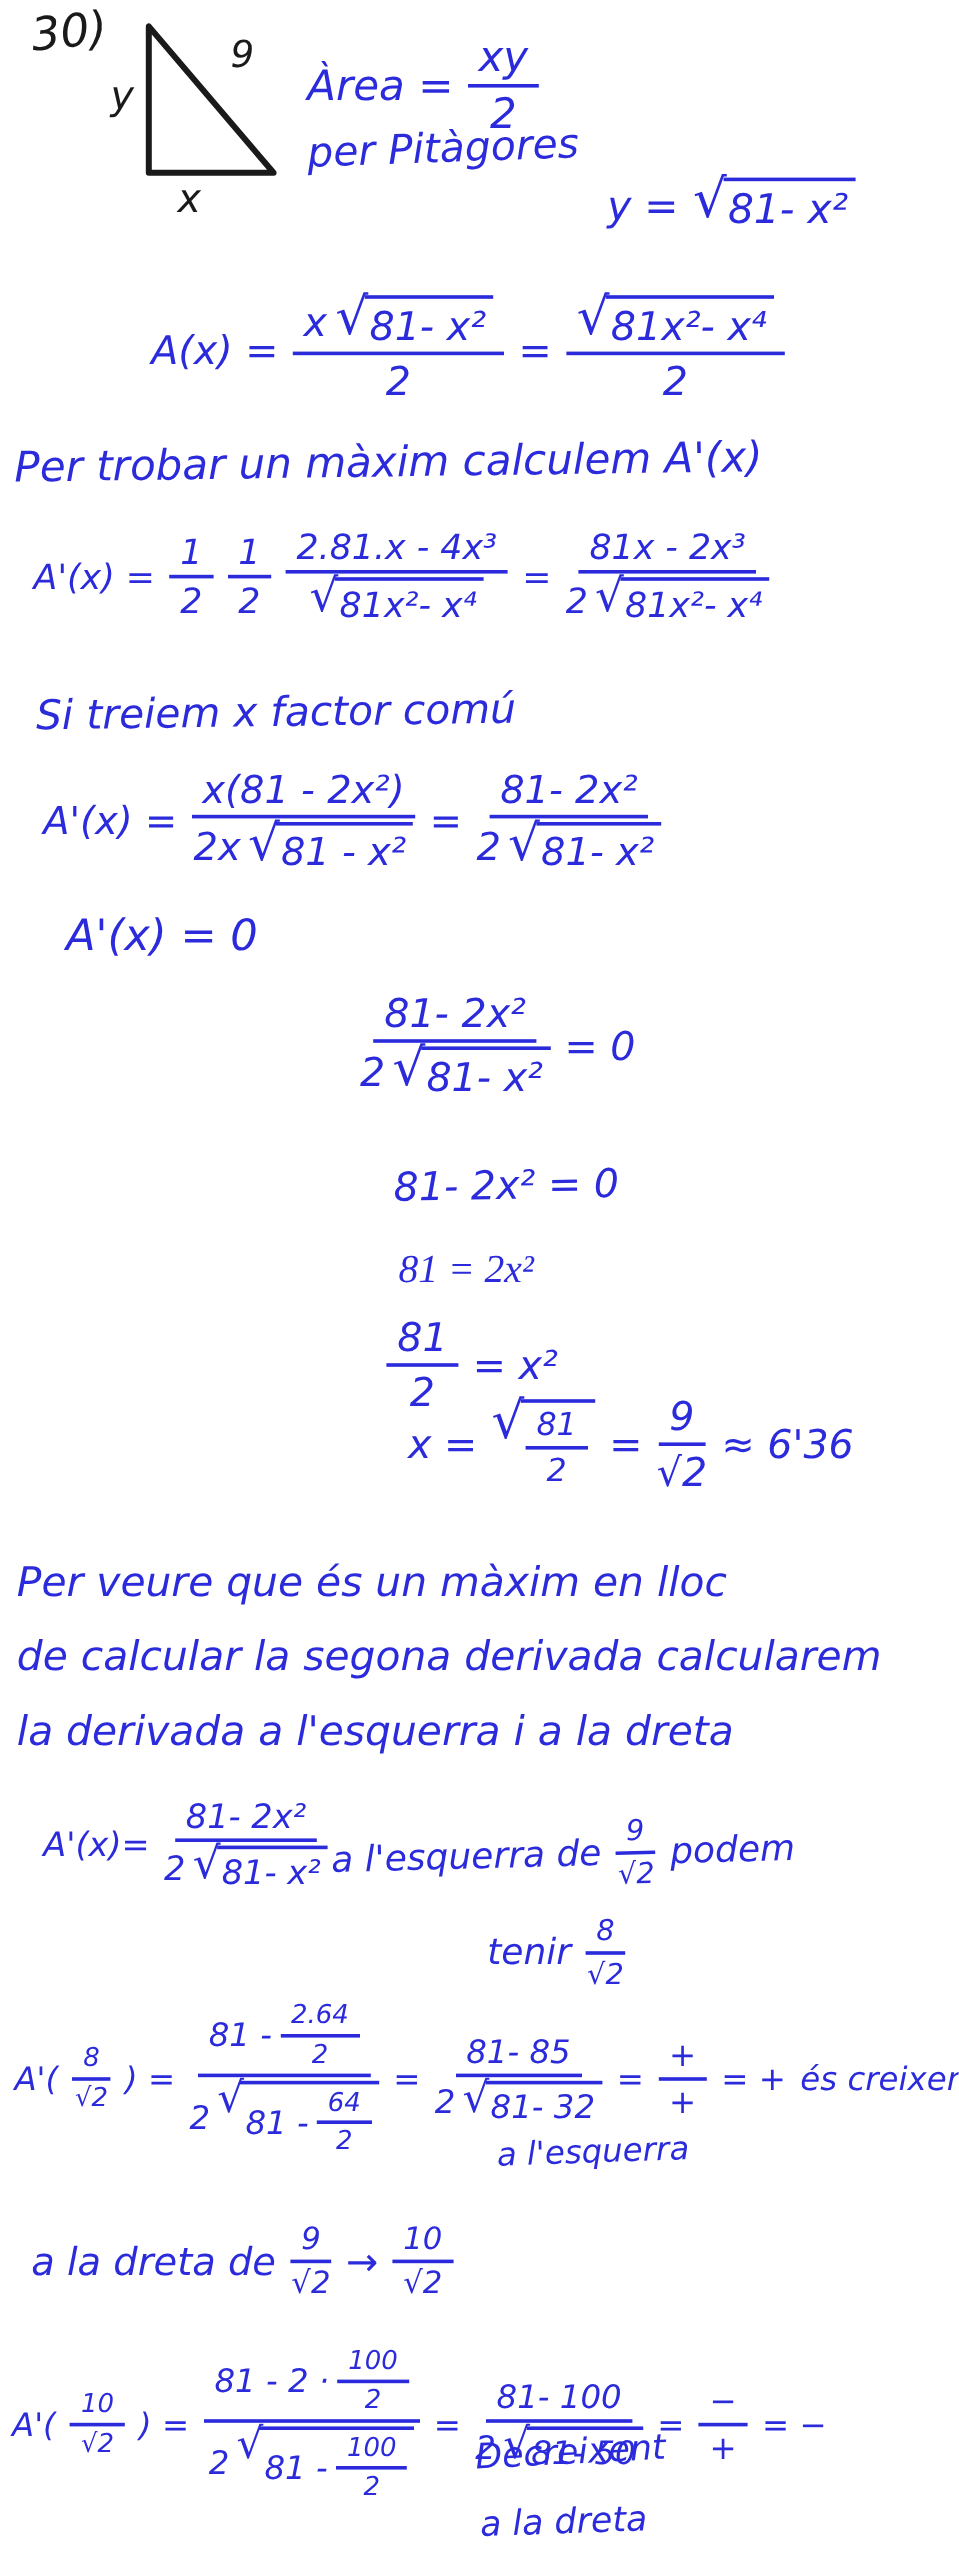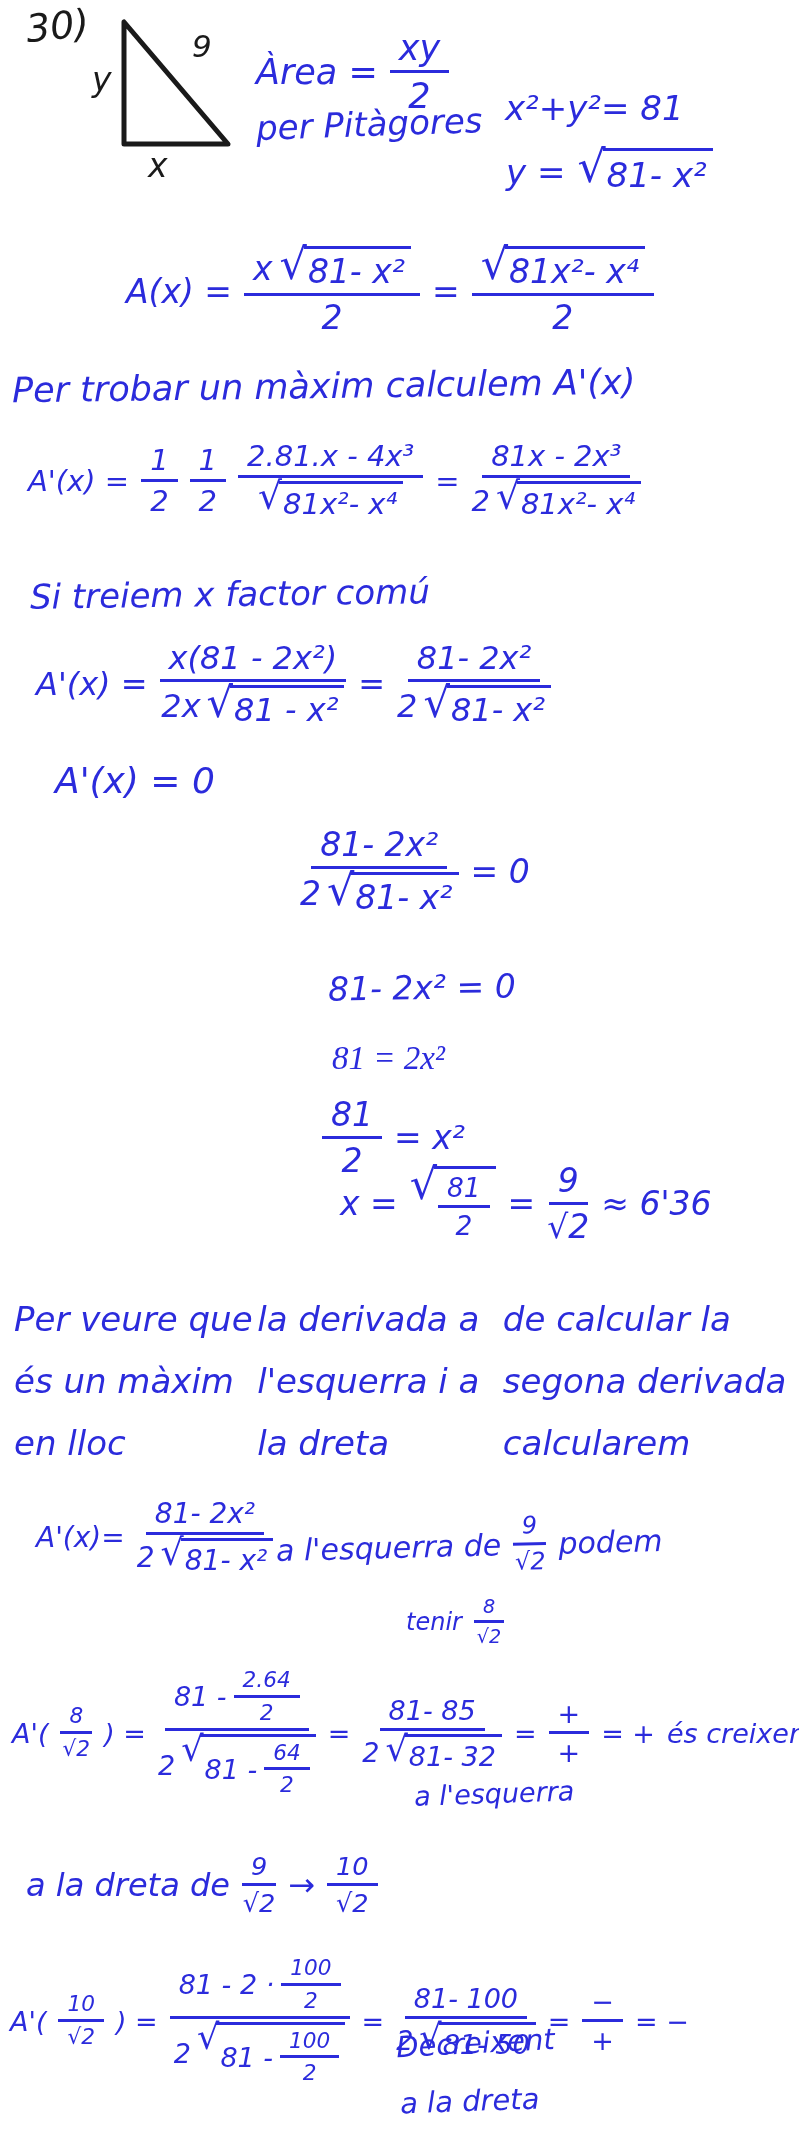--- a/index.html
+++ b/index.html
@@ -15,21 +15,21 @@
   
   .frac { display:inline-flex; flex-direction:column; align-items:center; line-height:1.15; vertical-align:middle; }
   .frac > .num { border-bottom:3px solid currentColor; padding:0 9px 2px; display:inline-flex; align-items:center; gap:7px; justify-content:center; }
   .frac > .den { padding-top:3px; display:inline-flex; align-items:center; gap:6px; justify-content:center; }
   .small { font-size:.8em; }
   
   .sqrt { display:inline-flex; align-items:flex-start; }
   .sqrt > .rsign { font-style:normal; line-height:1; font-size:1.3em; margin-right:-3px; transform:translateY(-3px); }
   .sqrt > .rad { border-top:3px solid currentColor; padding:4px 6px 0 4px; display:inline-flex; align-items:center; gap:7px; }
   .tri-label { position:absolute; color:var(--black); }
-  .vtxt { display:flex; flex-direction:row; }
+  .vtxt { display:flex; flex-direction:column;text-align:right; }
 </style>
 </head>
 <body>
 
 <div class="page">
 
   <div class="line black" style="left:26px; top:4px; font-size:38px; transform:rotate(-6deg);">30)</div>
 
   <svg style="position:absolute; left:106px; top:14px;" width="140" height="150" viewBox="0 0 140 150">
     <polygon points="18,8 18,130 122,130" fill="none" stroke="#1a1a1a" stroke-width="5" stroke-linejoin="round"></polygon>
@@ -40,21 +40,20 @@
 
   <div class="line gap" style="left:256px; top:28px; font-size:35px;">
     <span>Àrea =</span>
     <span class="frac">
       <span class="num">xy</span>
       <span class="den">2</span>
     </span>
   </div>
 
   <div class="line" style="left:256px; top:104px; font-size:34px; transform:rotate(-2deg);">per Pitàgores</div>
-  <div class="line" style="left:505px; top:88px; font-size:34px;">x²+y²= 81</div>
 
   <div class="line gap" style="left:506px; top:148px; font-size:34px;">
     <span>y =</span>
     <span class="sqrt">
       <span class="rsign">√</span>
       <span class="rad">81- x²</span>
     </span>
   </div>
 
   <div class="line gap" style="left:126px; top:246px; font-size:33px;">
@@ -184,22 +183,22 @@
     <span>=</span>
     <span class="frac">
       <span class="num">9</span>
       <span class="den">√2</span>
     </span>
     <span>≈ 6'36</span>
   </div>
 
   <div class="line vtxt" style="left:14px; top:1288px; font-size:34px; line-height:62px; align-items:flex-start; white-space:normal;">
     <span>Per veure que és un màxim en lloc</span>
+    <span>de calcular la segona derivada calcularem</span>
     <span>la derivada a l'esquerra i a la dreta</span>
-    <span>de calcular la segona derivada calcularem</span>
   </div>
 
   <div class="line gap" style="left:36px; top:1498px; font-size:28px;">
     <span>A'(x)=</span>
     <span class="frac">
       <span class="num">81- 2x²</span>
       <span class="den">
         <span>2</span>
         <span class="sqrt">
           <span class="rsign">√</span>
@@ -211,21 +210,21 @@
 
   <div class="line gap" style="left:276px; top:1514px; font-size:30px; transform:rotate(-1.5deg);">
     <span>a l'esquerra de</span>
     <span class="frac small">
       <span class="num">9</span>
       <span class="den">√2</span>
     </span>
     <span>podem</span>
   </div>
 
-  <div class="line gap" style="left:406px; top:1596px; font-size:24px;">
+  <div class="line gap" style="left:406px; top:1596px; font-size:30px;">
     <span>tenir</span>
     <span class="frac small">
       <span class="num">8</span>
       <span class="den">√2</span>
     </span>
   </div>
 
   <div class="line gap" style="left:12px; top:1668px; font-size:27px;">
     <span>A'(</span>
     <span class="frac small">

